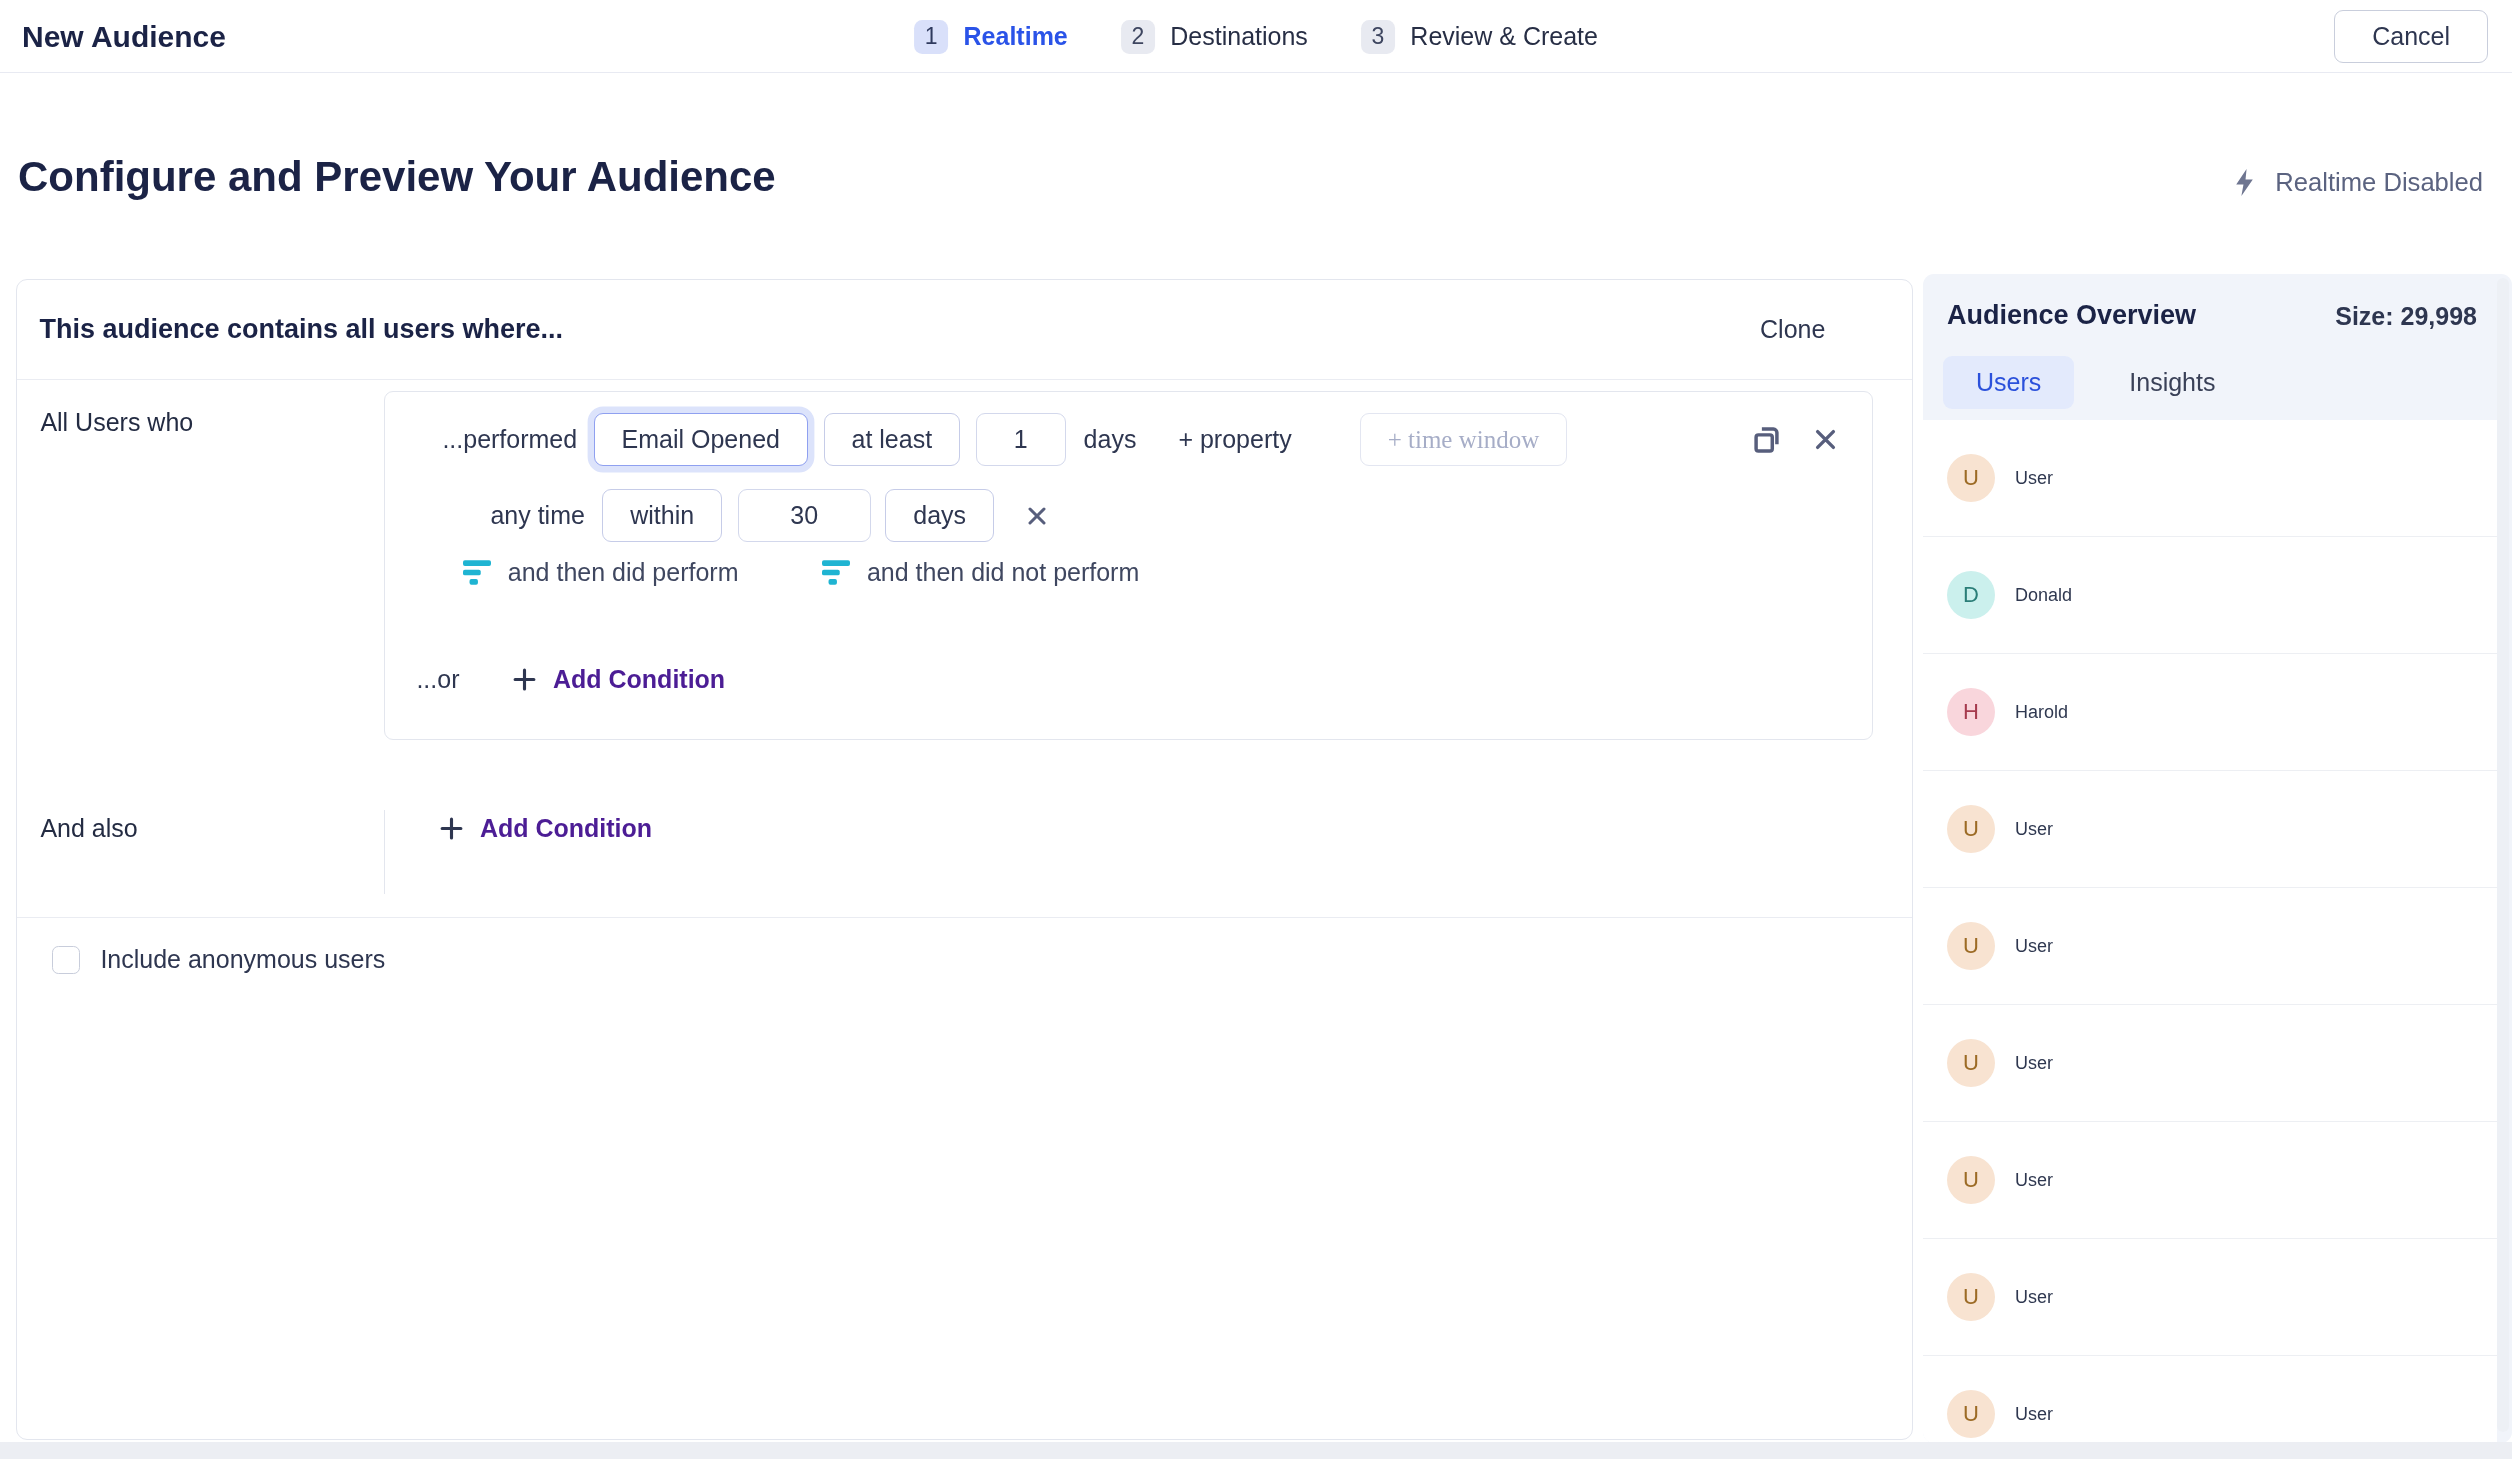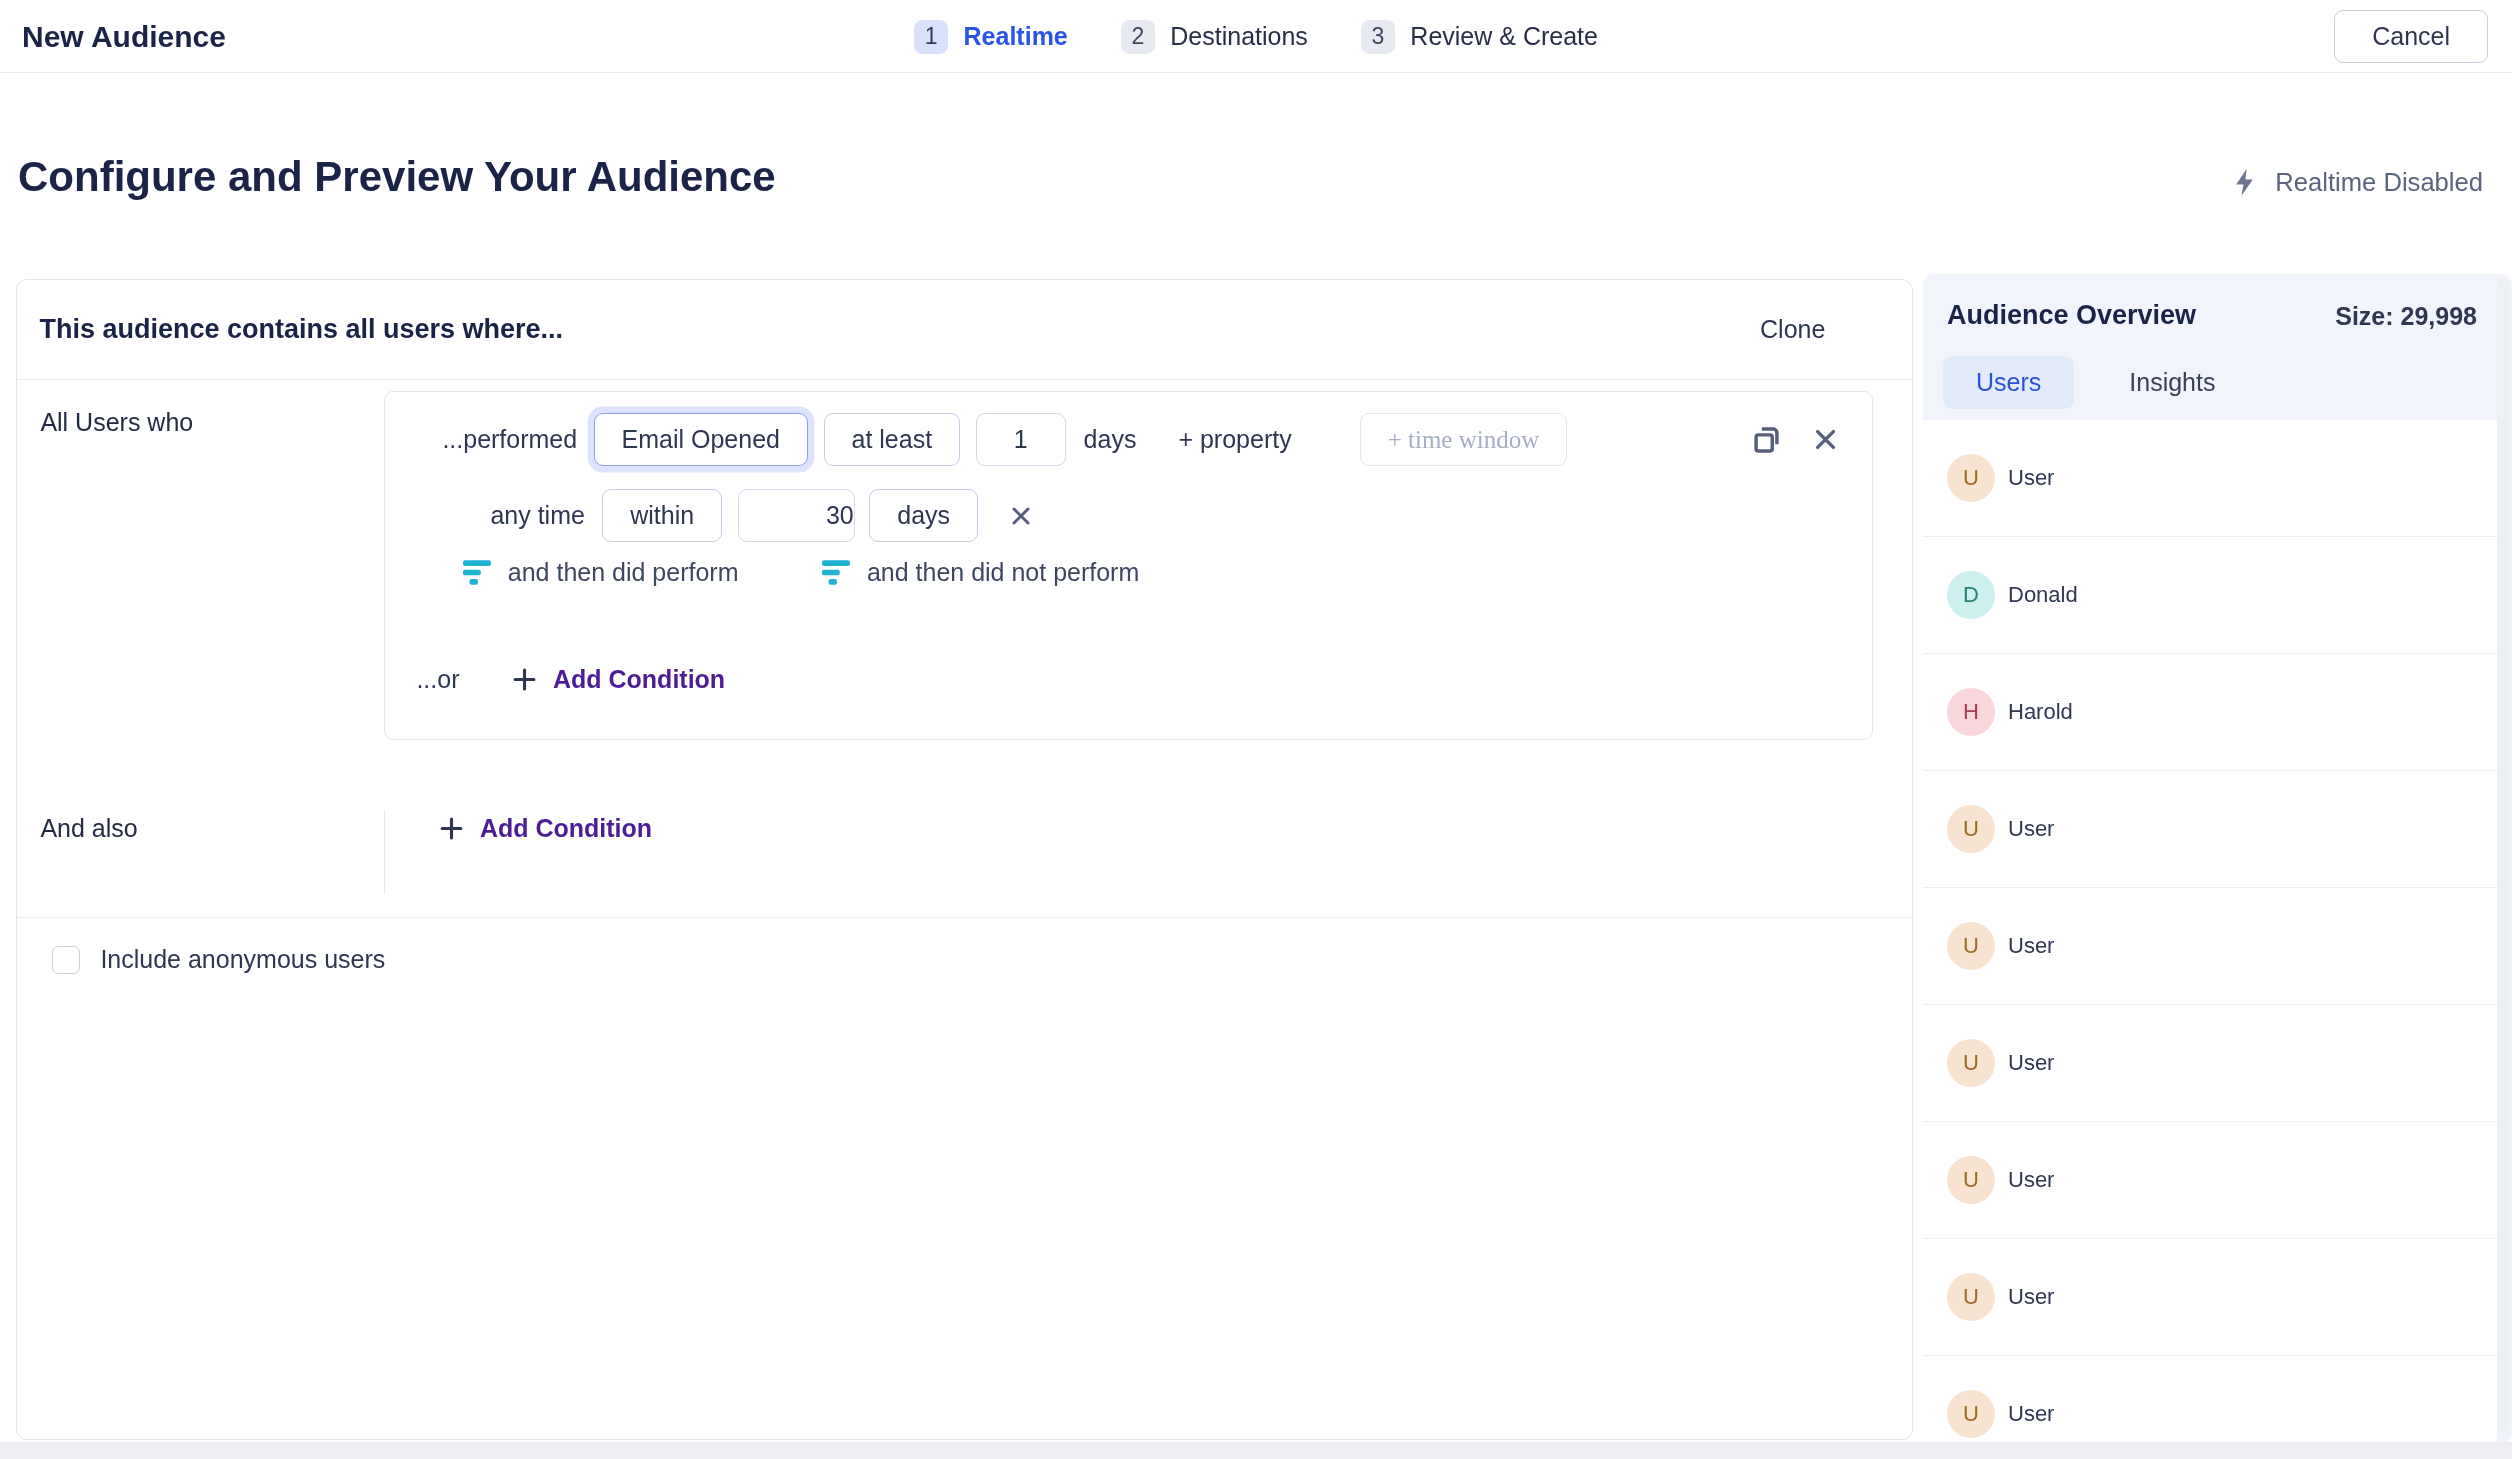--- a/index.html
+++ b/index.html
@@ -80,21 +80,21 @@
     font-size:25px; color:#2E3650; padding:0 27px; cursor:pointer;
     font-family:"Liberation Sans", sans-serif;
     display:flex; align-items:center; justify-content:center;
   }
   .pill.focused { border-color:#8FA0F0; box-shadow:0 0 0 6.4px #DCE3FB; }
   .num-input {
     height:53px; border:1.8px solid #D3D8EC; border-radius:9px;
     font-size:25px; color:#2E3650; text-align:center; background:#fff;
     font-family:"Liberation Sans", sans-serif;
   }
-  .w1 { width:90px; } .w30 { width:117px;text-align:right; }
+  .w1 { width:90px; } .w30 { width:133px; }
   .ghost-btn {
     height:53px; background:#fff; border:1.8px solid #E3E6F1; border-radius:9px;
     font-size:25px; color:#A6ADC7; padding:0 27px; cursor:pointer;
     font-family:"Liberation Sans", sans-serif;
   }
   .link-text { font-size:25px; color:#2E3650; cursor:pointer; white-space:nowrap; }
   .icon-btn { background:none; border:none; cursor:pointer; display:flex; align-items:center; }
   .seq-item { display:flex; align-items:center; gap:16.4px; cursor:pointer; }
   .seq-label { font-size:25px; color:#3F4760; }
   .add-cond { display:flex; align-items:center; gap:15.5px; cursor:pointer; }
@@ -126,21 +126,21 @@
   .user-list { position:absolute; left:0; top:146px; width:574px; }
   .user-row {
     height:117px; background:#fff; border-bottom:1.8px solid #EDEFF3;
     display:flex; align-items:center; padding-left:24px; cursor:pointer;
   }
   .avatar {
     width:48px; height:48px; border-radius:50%;
     display:flex; align-items:center; justify-content:center;
     font-size:22px;
   }
-  .user-name { margin-left:13px; font-size:22px; color:#2F3850;text-align:right; }
+  .user-name { margin-left:20px; font-size:18px; color:#2F3850;text-align:right; }
   .v-scroll {
     position:absolute; right:2.7px; top:3.7px; bottom:11px; width:12.8px;
     background:#EDF0F5; border-radius:7.3px; cursor:pointer;
   }
   .bottom-strip {
     position:absolute; left:0; top:1442px; width:2512px; height:18px;
     background:#ECEEF3; cursor:pointer;
   }
   svg { display:block; }
 </style>

